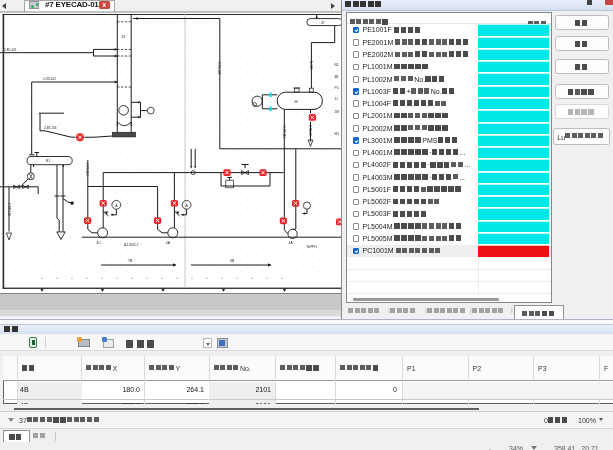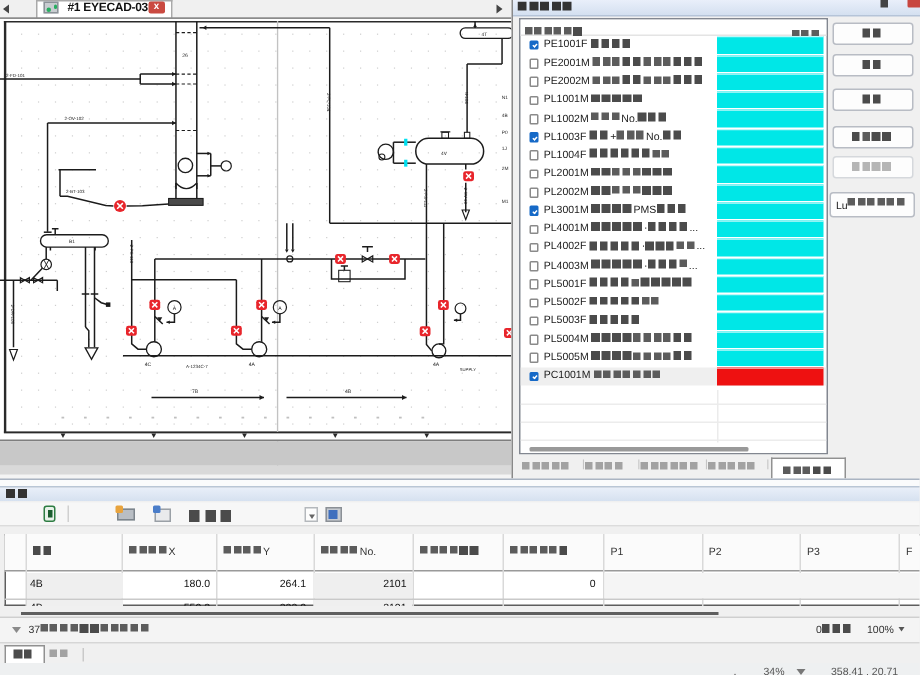--- a/index.html
+++ b/index.html
@@ -26,21 +26,21 @@
 .thead{font-size:7px;color:#333}
 .trow{font-size:7px;color:#111}
 </style></head>
 <body>
 <div class="abs" style="left:0;top:0;width:341px;height:11.5px;background:#f0f0f0">
   <div class="abs" style="left:2px;top:2.5px;width:0;height:0;border:3px solid transparent;border-right:4.5px solid #444;border-left:none"></div>
   <div class="abs" style="left:24px;top:0;width:91px;height:11.5px;background:#fff;border:1px solid #a9a9a9;border-bottom:none"></div>
   <div class="abs" style="left:29px;top:1px;width:10px;height:8px;background:#c9cdd1;border:1px solid #8d9399"></div>
   <div class="abs" style="left:31px;top:5px;width:3px;height:3px;background:#27ae60;border-radius:2px"></div>
   <div class="abs" style="left:35.5px;top:3px;width:2.5px;height:2.5px;background:#27ae60;border-radius:2px"></div>
-  <div class="abs" style="left:45px;top:-0.5px;font-size:8px;font-weight:bold;color:#111;letter-spacing:-0.2px">#1 EYECAD-03</div>
+  <div class="abs" style="left:45px;top:-0.5px;font-size:8px;font-weight:bold;color:#111;letter-spacing:-0.2px">#7 EYECAD-01</div>
   <div class="abs" style="left:99px;top:1px;width:10.5px;height:7.5px;background:#ca4a41;border-radius:1.5px;color:#fff;font-size:6.5px;font-weight:bold;text-align:center;line-height:7px">x</div>
   <div class="abs" style="left:331px;top:2.5px;width:0;height:0;border:3px solid transparent;border-left:4.5px solid #444;border-right:none"></div>
 </div>
 <svg class="abs" style="left:0;top:0" width="341" height="319" viewBox="0 0 341 319">
   <rect x="0" y="11.5" width="341" height="1.2" fill="#8c8c8c"></rect>
   <rect x="0" y="12.7" width="341" height="306" fill="#ffffff"></rect>
   <g fill="#cecece">
       <rect x="14.0" y="22.4" width="0.8" height="0.8"></rect>
       <rect x="25.3" y="22.4" width="0.8" height="0.8"></rect>
       <rect x="36.6" y="22.4" width="0.8" height="0.8"></rect>

